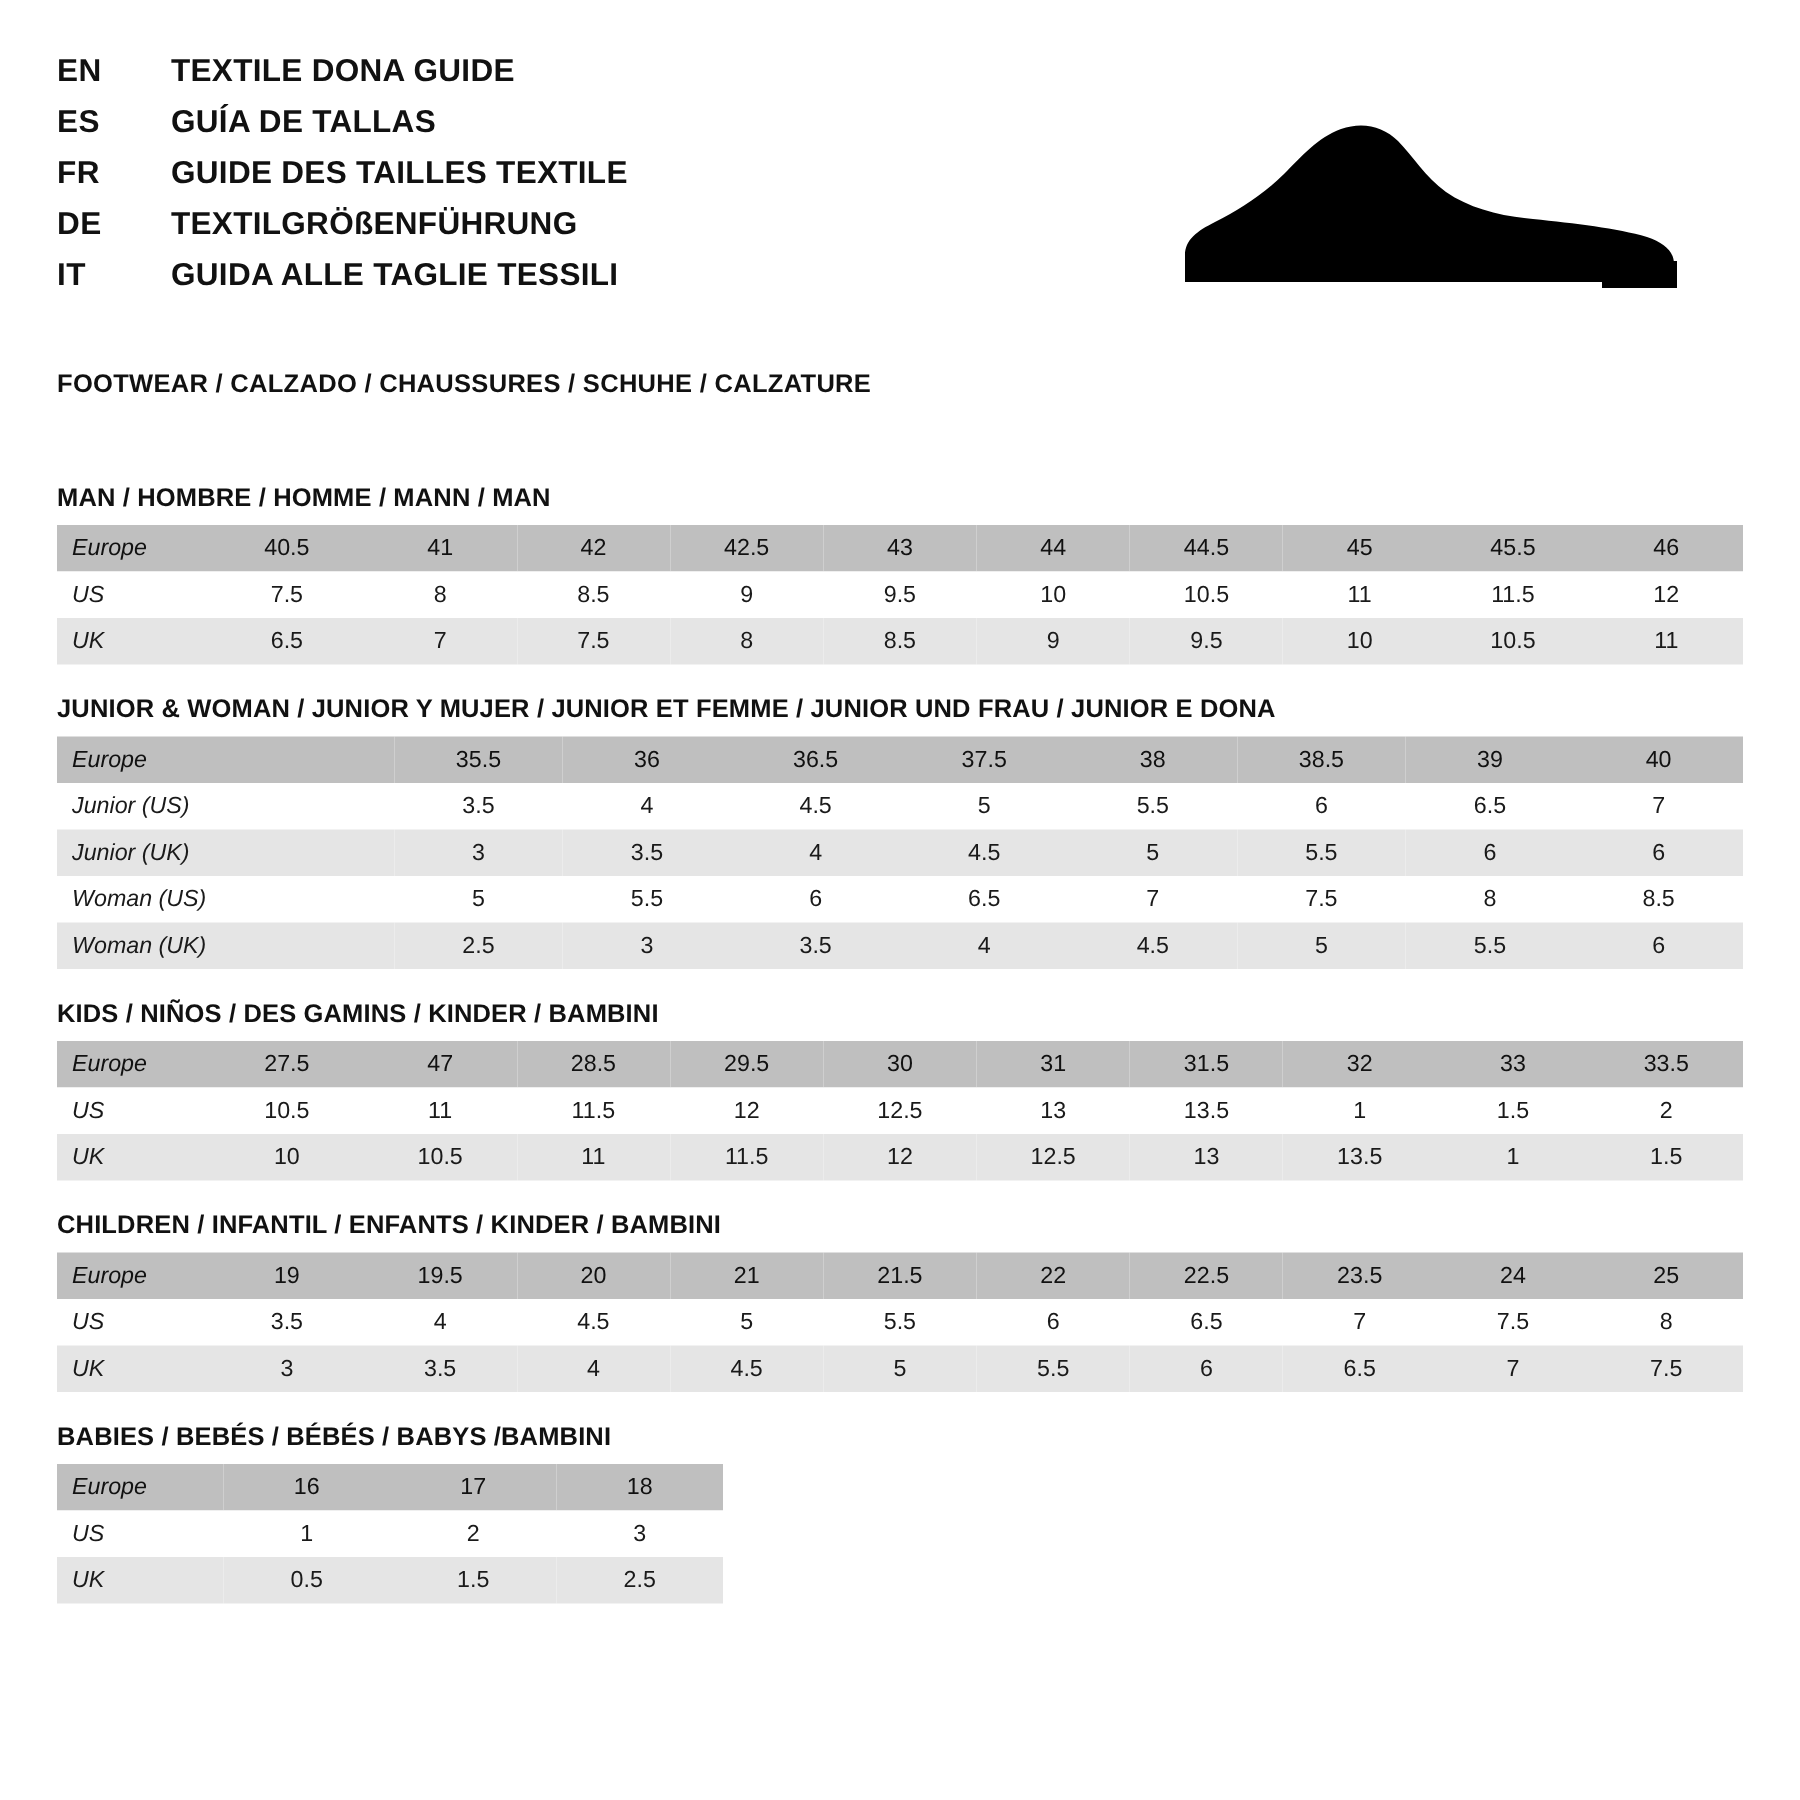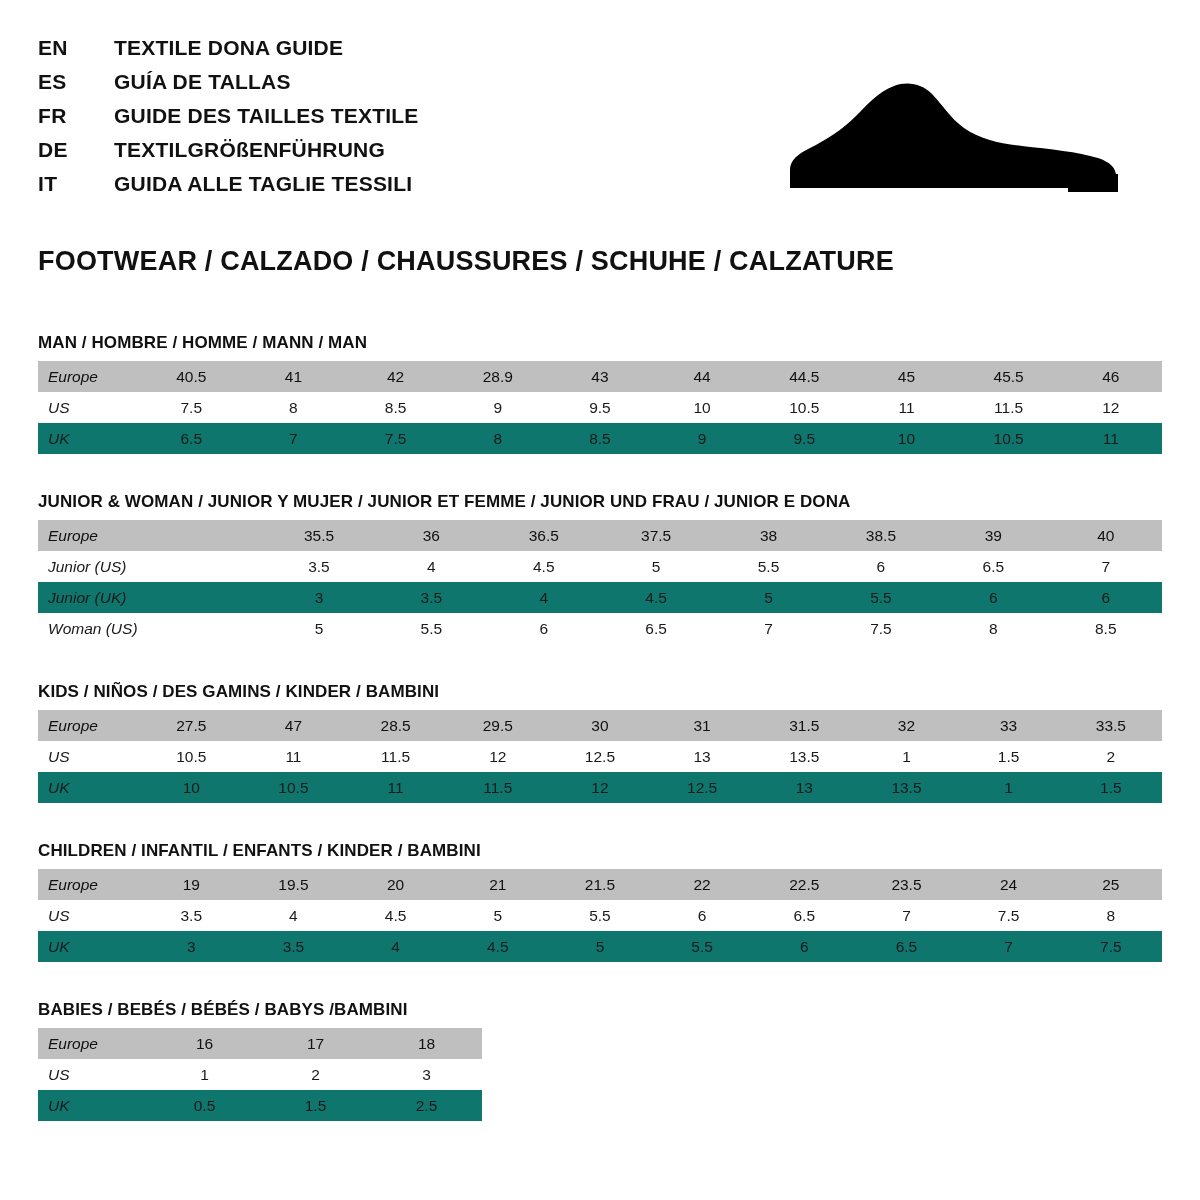--- a/index.html
+++ b/index.html
@@ -55,32 +55,32 @@
     height: 160px;
     margin-right: 30px;
     margin-top: 26px;
     display: flex;
     align-items: center;
     justify-content: center;
   }
 
   .category-line {
     margin-top: 28px;
-    font-size: 27px;
+    font-size: 17px;
     font-weight: bold;
     letter-spacing: 0.2px;
     color: #111;
   }
 
   
   .sections {
     margin-top: 56px;
   }
   .section {
-    margin-bottom: 38px;
+    margin-bottom: 20px;
   }
   .section-title {
     font-size: 17px;
     font-weight: bold;
     color: #111;
     margin-bottom: 8px;
     letter-spacing: 0.1px;
   }
   table.size-table {
     border-collapse: collapse;
@@ -99,21 +99,21 @@
   table.size-table td.rowlabel {
     text-align: left;
     padding-left: 10px;
     font-style: italic;
   }
   tr.head td {
     background: #bfbfbf;
     color: #111;
   }
   tr.alt-light td { background: #ffffff; }
-  tr.alt-grey td  { background: #0f766e; }
+  tr.alt-grey td  { background: #e5e5e5; }
 </style>
 </head>
 <body>
 
 <div class="page">
 
   <div class="header">
 
     <div class="lang-block">
       <div class="lang-row">
@@ -155,21 +155,21 @@
 
     <div class="section">
       <div class="section-title">MAN / HOMBRE / HOMME / MANN / MAN</div>
       <table class="size-table full">
         <tbody>
             <tr class="head">
           <td class="rowlabel">Europe</td>
           <td>40.5</td>
           <td>41</td>
           <td>42</td>
-          <td>28.9</td>
+          <td>42.5</td>
           <td>43</td>
           <td>44</td>
           <td>44.5</td>
           <td>45</td>
           <td>45.5</td>
           <td>46</td>
         </tr>
         <tr class="alt-light">
           <td class="rowlabel">US</td>
           <td>7.5</td>
@@ -244,20 +244,32 @@
           <td class="rowlabel">Woman (US)</td>
           <td></td>
           <td>5</td>
           <td>5.5</td>
           <td>6</td>
           <td>6.5</td>
           <td>7</td>
           <td>7.5</td>
           <td>8</td>
           <td>8.5</td>
+        </tr>
+        <tr class="alt-grey">
+          <td class="rowlabel">Woman (UK)</td>
+          <td></td>
+          <td>2.5</td>
+          <td>3</td>
+          <td>3.5</td>
+          <td>4</td>
+          <td>4.5</td>
+          <td>5</td>
+          <td>5.5</td>
+          <td>6</td>
         </tr>
       </tbody>
         </table>
     </div>
 
     <div class="section">
       <div class="section-title">KIDS / NIÑOS / DES GAMINS / KINDER / BAMBINI</div>
       <table class="size-table full">
         <tbody>
             <tr class="head">

